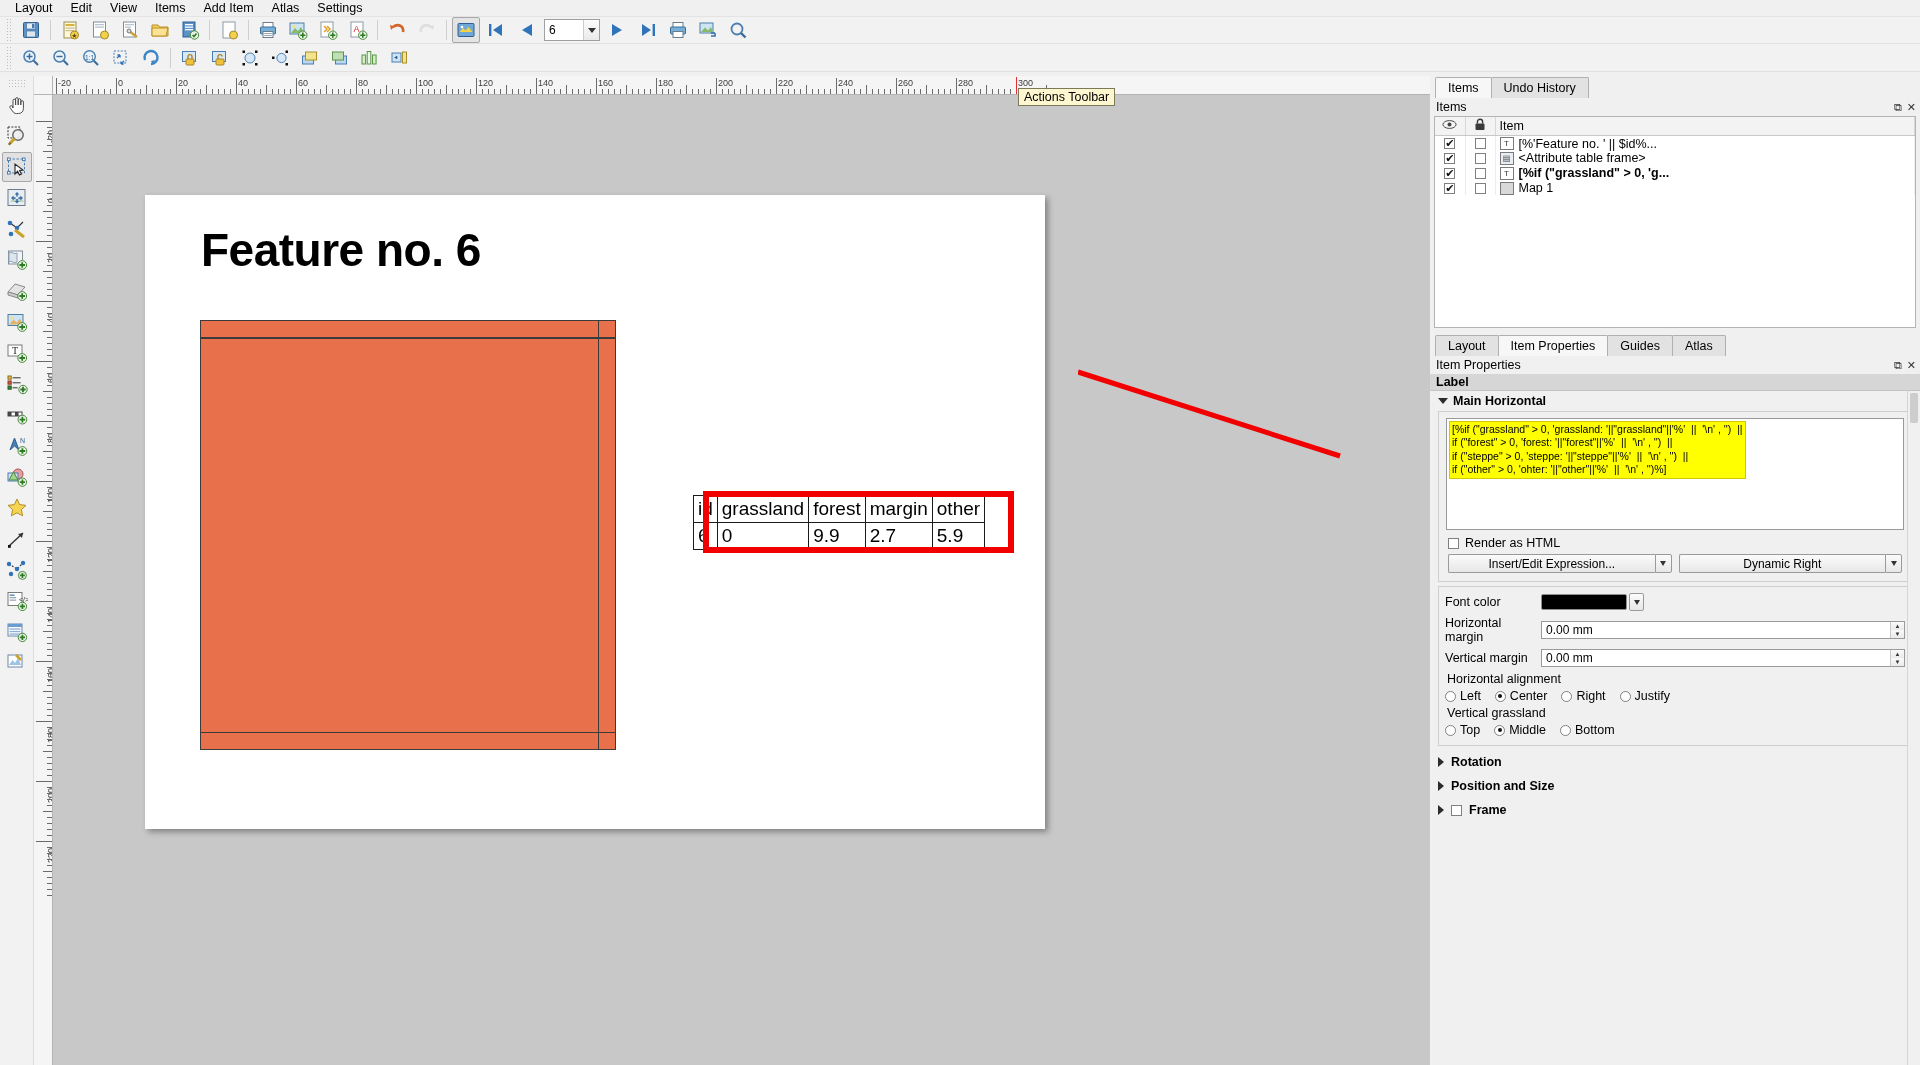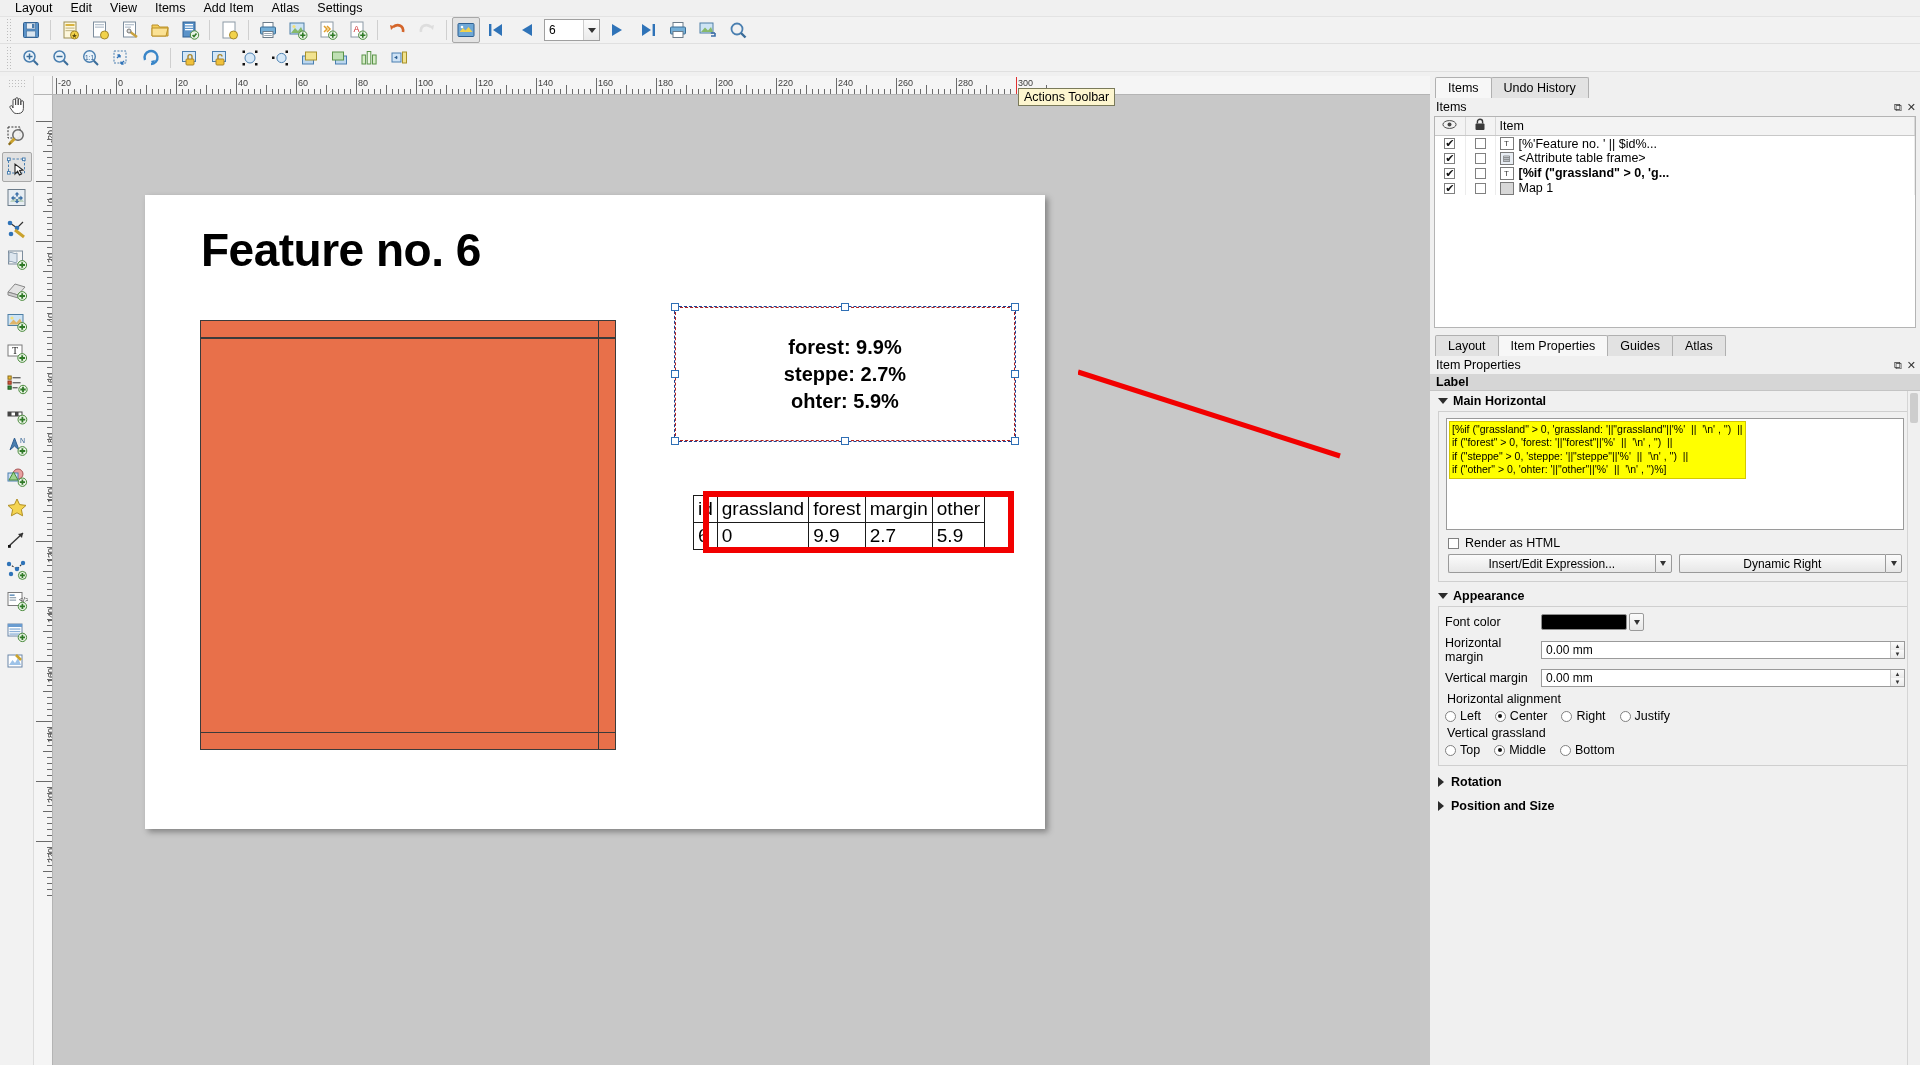--- a/index.html
+++ b/index.html
@@ -1133,36 +1133,20 @@
     <div id="page">
 
       <div id="layout-title">Feature no. 6</div>
 
       <div id="map1">
         <div class="inner-line-v"></div>
         <div class="inner-line-h"></div>
         <div class="inner-line-h2"></div>
       </div>
 
-      <div id="label-item">
-        <div class="dashed2"></div>
-        <div id="label-text">
-          <div>forest: 9.9%</div>
-          <div>steppe: 2.7%</div>
-          <div>ohter: 5.9%</div>
-        </div>
-        <div class="handle" style="left:-4px;top:-4px;"></div>
-        <div class="handle" style="left:166px;top:-4px;"></div>
-        <div class="handle" style="left:336px;top:-4px;"></div>
-        <div class="handle" style="left:-4px;top:63px;"></div>
-        <div class="handle" style="left:336px;top:63px;"></div>
-        <div class="handle" style="left:-4px;top:130px;"></div>
-        <div class="handle" style="left:166px;top:130px;"></div>
-        <div class="handle" style="left:336px;top:130px;"></div>
-      </div>
 
       <table id="attr-table">
         <thead>
           <tr>
             <th>id</th>
             <th>grassland</th>
             <th>forest</th>
             <th>margin</th>
             <th>other</th>
           </tr>
@@ -1304,24 +1288,20 @@
         </div>
         <div class="btn-split" style="flex:1;">
           <div class="btn main">Dynamic Right</div>
           <div class="btn arr">
             <span style="display:inline-block;width:0;height:0;border-left:3.5px solid transparent;border-right:3.5px solid transparent;border-top:5px solid #333;"></span>
           </div>
         </div>
       </div>
     </div>
 
-    <div class="grp-head">
-      <span class="tri down"></span>
-      <span>Appearance</span>
-    </div>
 
     <div class="grp-box">
 
       <div class="frow">
         <span class="flab">Font color</span>
         <span class="colorbtn"></span>
         <span class="colordd">
           <span style="display:inline-block;width:0;height:0;border-left:3.5px solid transparent;border-right:3.5px solid transparent;border-top:5px solid #333;"></span>
         </span>
       </div>
@@ -1386,18 +1366,23 @@
     </div>
 
     <div class="collapsed-row">
       <span class="tri right"></span>
       <span>Rotation</span>
     </div>
     <div class="collapsed-row">
       <span class="tri right"></span>
       <span>Position and Size</span>
     </div>
+    <div class="collapsed-row">
+      <span class="tri right"></span>
+      <span class="cbx"></span>
+      <span>Frame</span>
+    </div>
 
     <div id="prop-scroll">
       <div class="thumb"></div>
     </div>
   </div>
 </div>
 
 </body></html>

